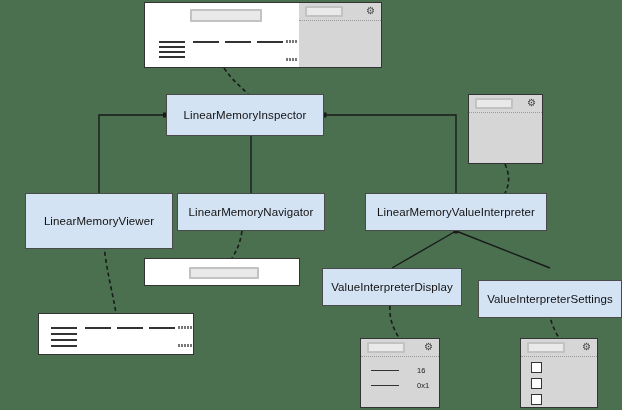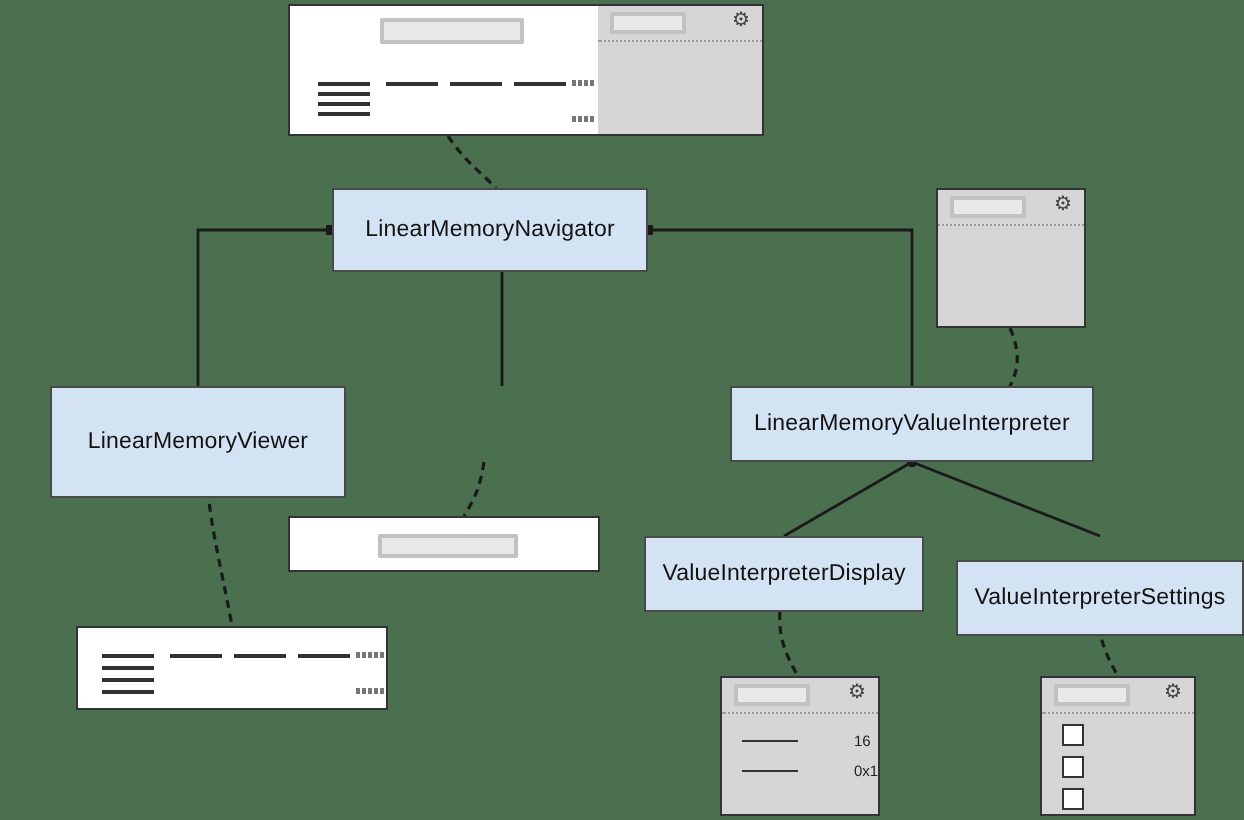--- a/index.html
+++ b/index.html
@@ -69,21 +69,21 @@
   .panel-body{background:#d6d6d6;width:100%;height:100%;}
 
   
   .hline{position:absolute;background:#333333;height:1.5px;}
   .dotline{position:absolute;height:3px;}
   .dotline i{display:inline-block;width:1.5px;height:3px;background:#777;margin-right:1.5px;vertical-align:top;}
 
   
   .vrow{position:absolute;display:flex;align-items:center;}
   .vrow .dash{width:28px;height:1.5px;background:#333;}
-  .vrow .val{font-size:7.5px;color:#222;margin-left:28px;}
+  .vrow .val{font-size:7.5px;color:#222;margin-left:18px;}
 
   
   .cbox{
     position:absolute;
     width:11px;height:11px;
     box-sizing:border-box;
     border:1.5px solid #333;
     background:#ffffff;
   }
 </style>
@@ -191,24 +191,25 @@
       <div class="pill" style="left:6px;top:3px;width:38px;height:11px;"></div>
       <div class="gear" style="right:6px;top:3px;">⚙</div>
     </div>
     <div class="panel-body" style="position:relative;height:51px;">
       <div class="cbox" style="left:10px;top:5px;"></div>
       <div class="cbox" style="left:10px;top:21px;"></div>
       <div class="cbox" style="left:10px;top:37px;"></div>
     </div>
   </div>
 
-  <div class="node" style="left:166px;top:94px;width:158px;height:42px;">LinearMemoryNavigator</div>
+  <div class="node" style="left:166px;top:94px;width:158px;height:42px;">LinearMemoryInspector</div>
 
   <div class="node" style="left:25px;top:193px;width:148px;height:56px;">LinearMemoryViewer</div>
 
+  <div class="node" style="left:177px;top:193px;width:148px;height:38px;">LinearMemoryNavigator</div>
 
   <div class="node" style="left:365px;top:193px;width:182px;height:38px;">LinearMemoryValueInterpreter</div>
 
   <div class="node" style="left:322px;top:268px;width:140px;height:38px;">ValueInterpreterDisplay</div>
 
   <div class="node" style="left:478px;top:280px;width:144px;height:38px;">ValueInterpreterSettings</div>
 
 </div>
 
 </body></html>

